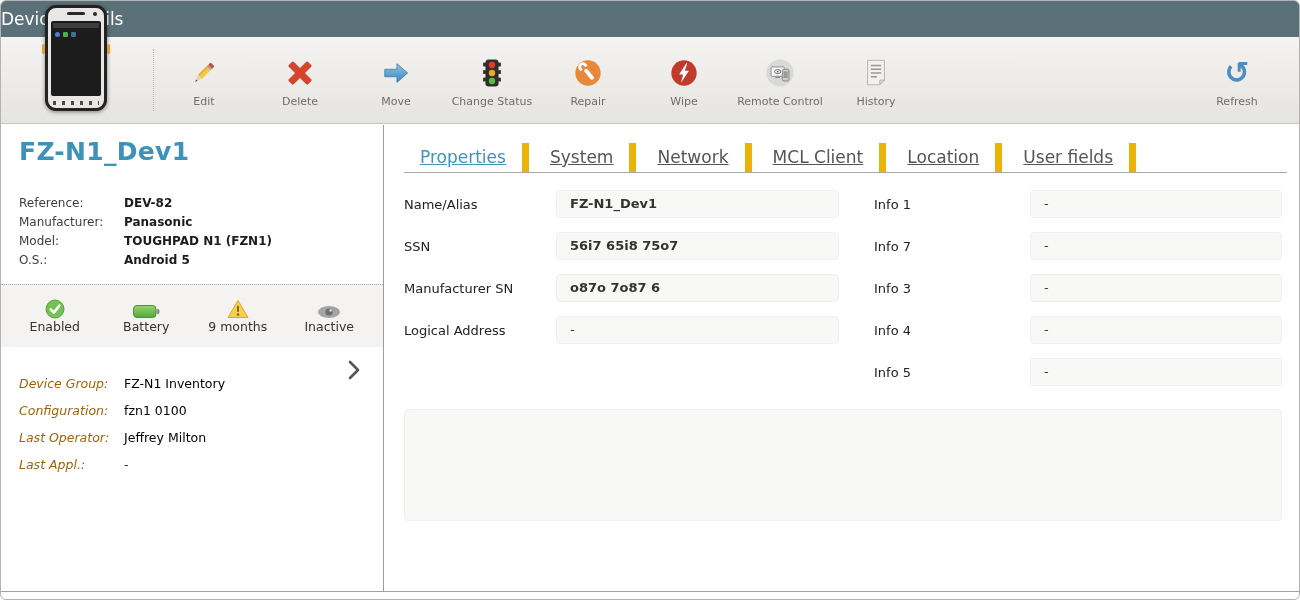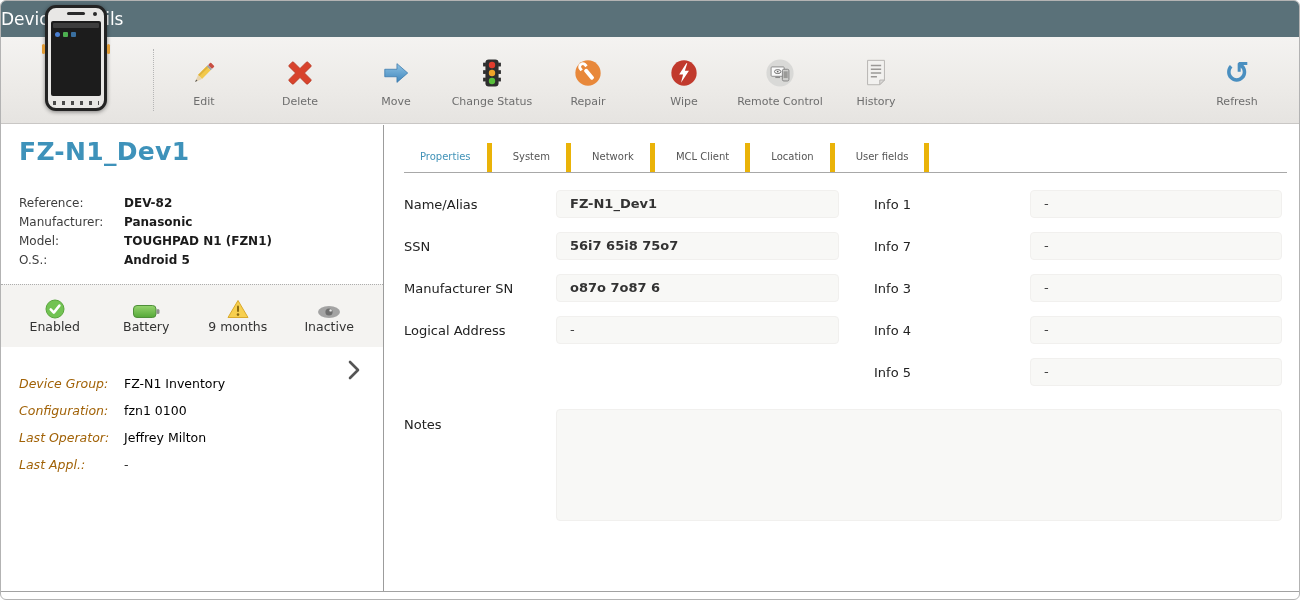--- a/index.html
+++ b/index.html
@@ -71,22 +71,22 @@
   .l-row { display:flex; height:27px; align-items:center; font-size:12.5px; }
   .l-label { width:105px; color:#a16207;font-style:italic; }
   .l-link { color:#000000; cursor:pointer; }
   .l-dash { color:#333; }
   .chevron { position:absolute; right:22px; top:234px; cursor:pointer; }
 
   
   .right-panel { position:absolute; left:384px; top:0; right:0; bottom:0; }
   .tabs { position:absolute; left:19px; right:12px; top:18px; height:30px; border-bottom:1px solid #a8a8a8;
           white-space:nowrap; }
-  .tab { display:inline-block; padding:0 16px; line-height:28px; height:29px; font-size:10px;
-         color:#555; border-right:5px solid #eab308; cursor:pointer; vertical-align:top; }
+  .tab { display:inline-block; padding:0 16px; line-height:28px; height:29px; font-size:17px;
+         color:#555; border-right:7px solid #eab308; cursor:pointer; vertical-align:top;text-decoration:underline; }
   .tab.active { color:#4293b8; }
 
   .col-left  { position:absolute; left:19px; top:65px; width:435px; }
   .col-right { position:absolute; left:489px; right:17px; top:65px; }
   .f-row { display:flex; margin-bottom:14px; height:28px; align-items:center; }
   .f-label { width:152px; font-size:13px; color:#222; }
   .col-right .f-label { width:156px; }
   .f-box { flex:1; height:28px; background:#f8f8f6; border:1px solid #f1f0ee; border-radius:4px;
            padding:0 13px; line-height:26px; font-size:13px; color:#333; overflow:hidden; }
   .f-bold { font-weight:bold; }
@@ -389,20 +389,19 @@
           <span class="f-label">Info 4</span>
           <div class="f-box f-dash">-</div>
         </div>
         <div class="f-row">
           <span class="f-label">Info 5</span>
           <div class="f-box f-dash">-</div>
         </div>
       </div>
 
       <div class="notes-row">
-        <span class="n-label">Notes</span>
         <div class="n-box"></div>
       </div>
     </section>
   </main>
 
   <div class="bottom-line"></div>
 </div>
 
 </body></html>

